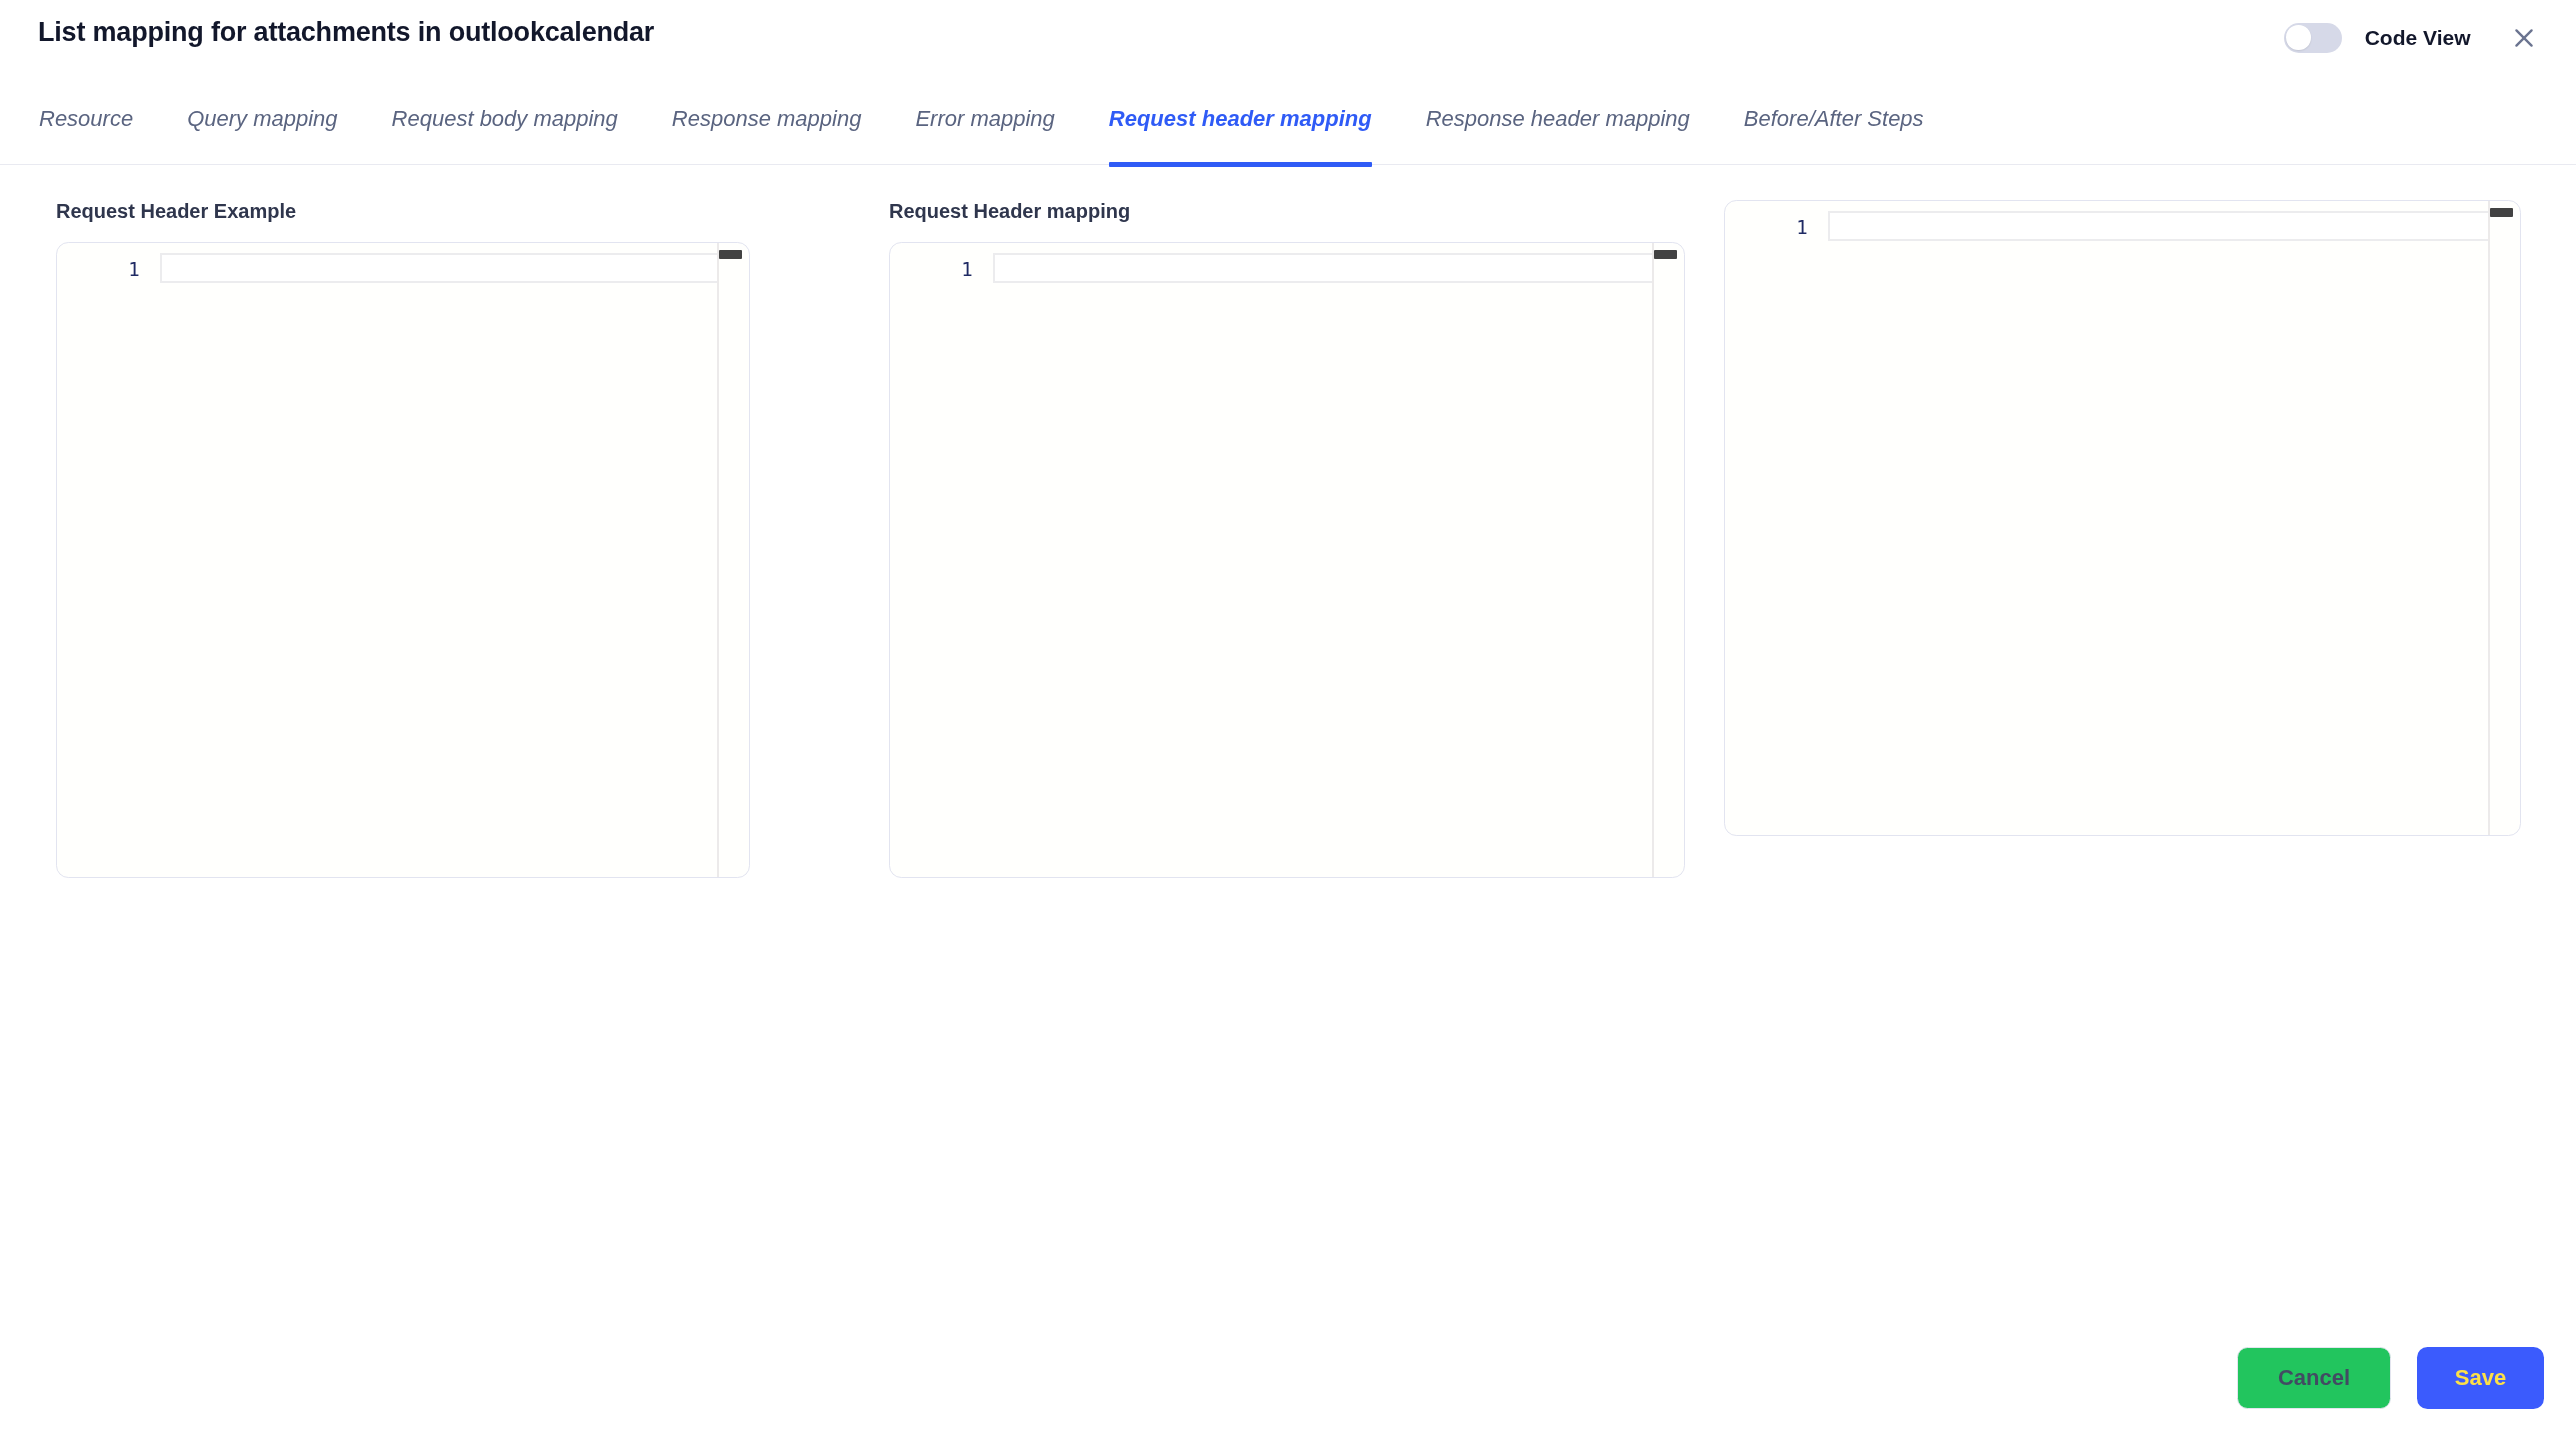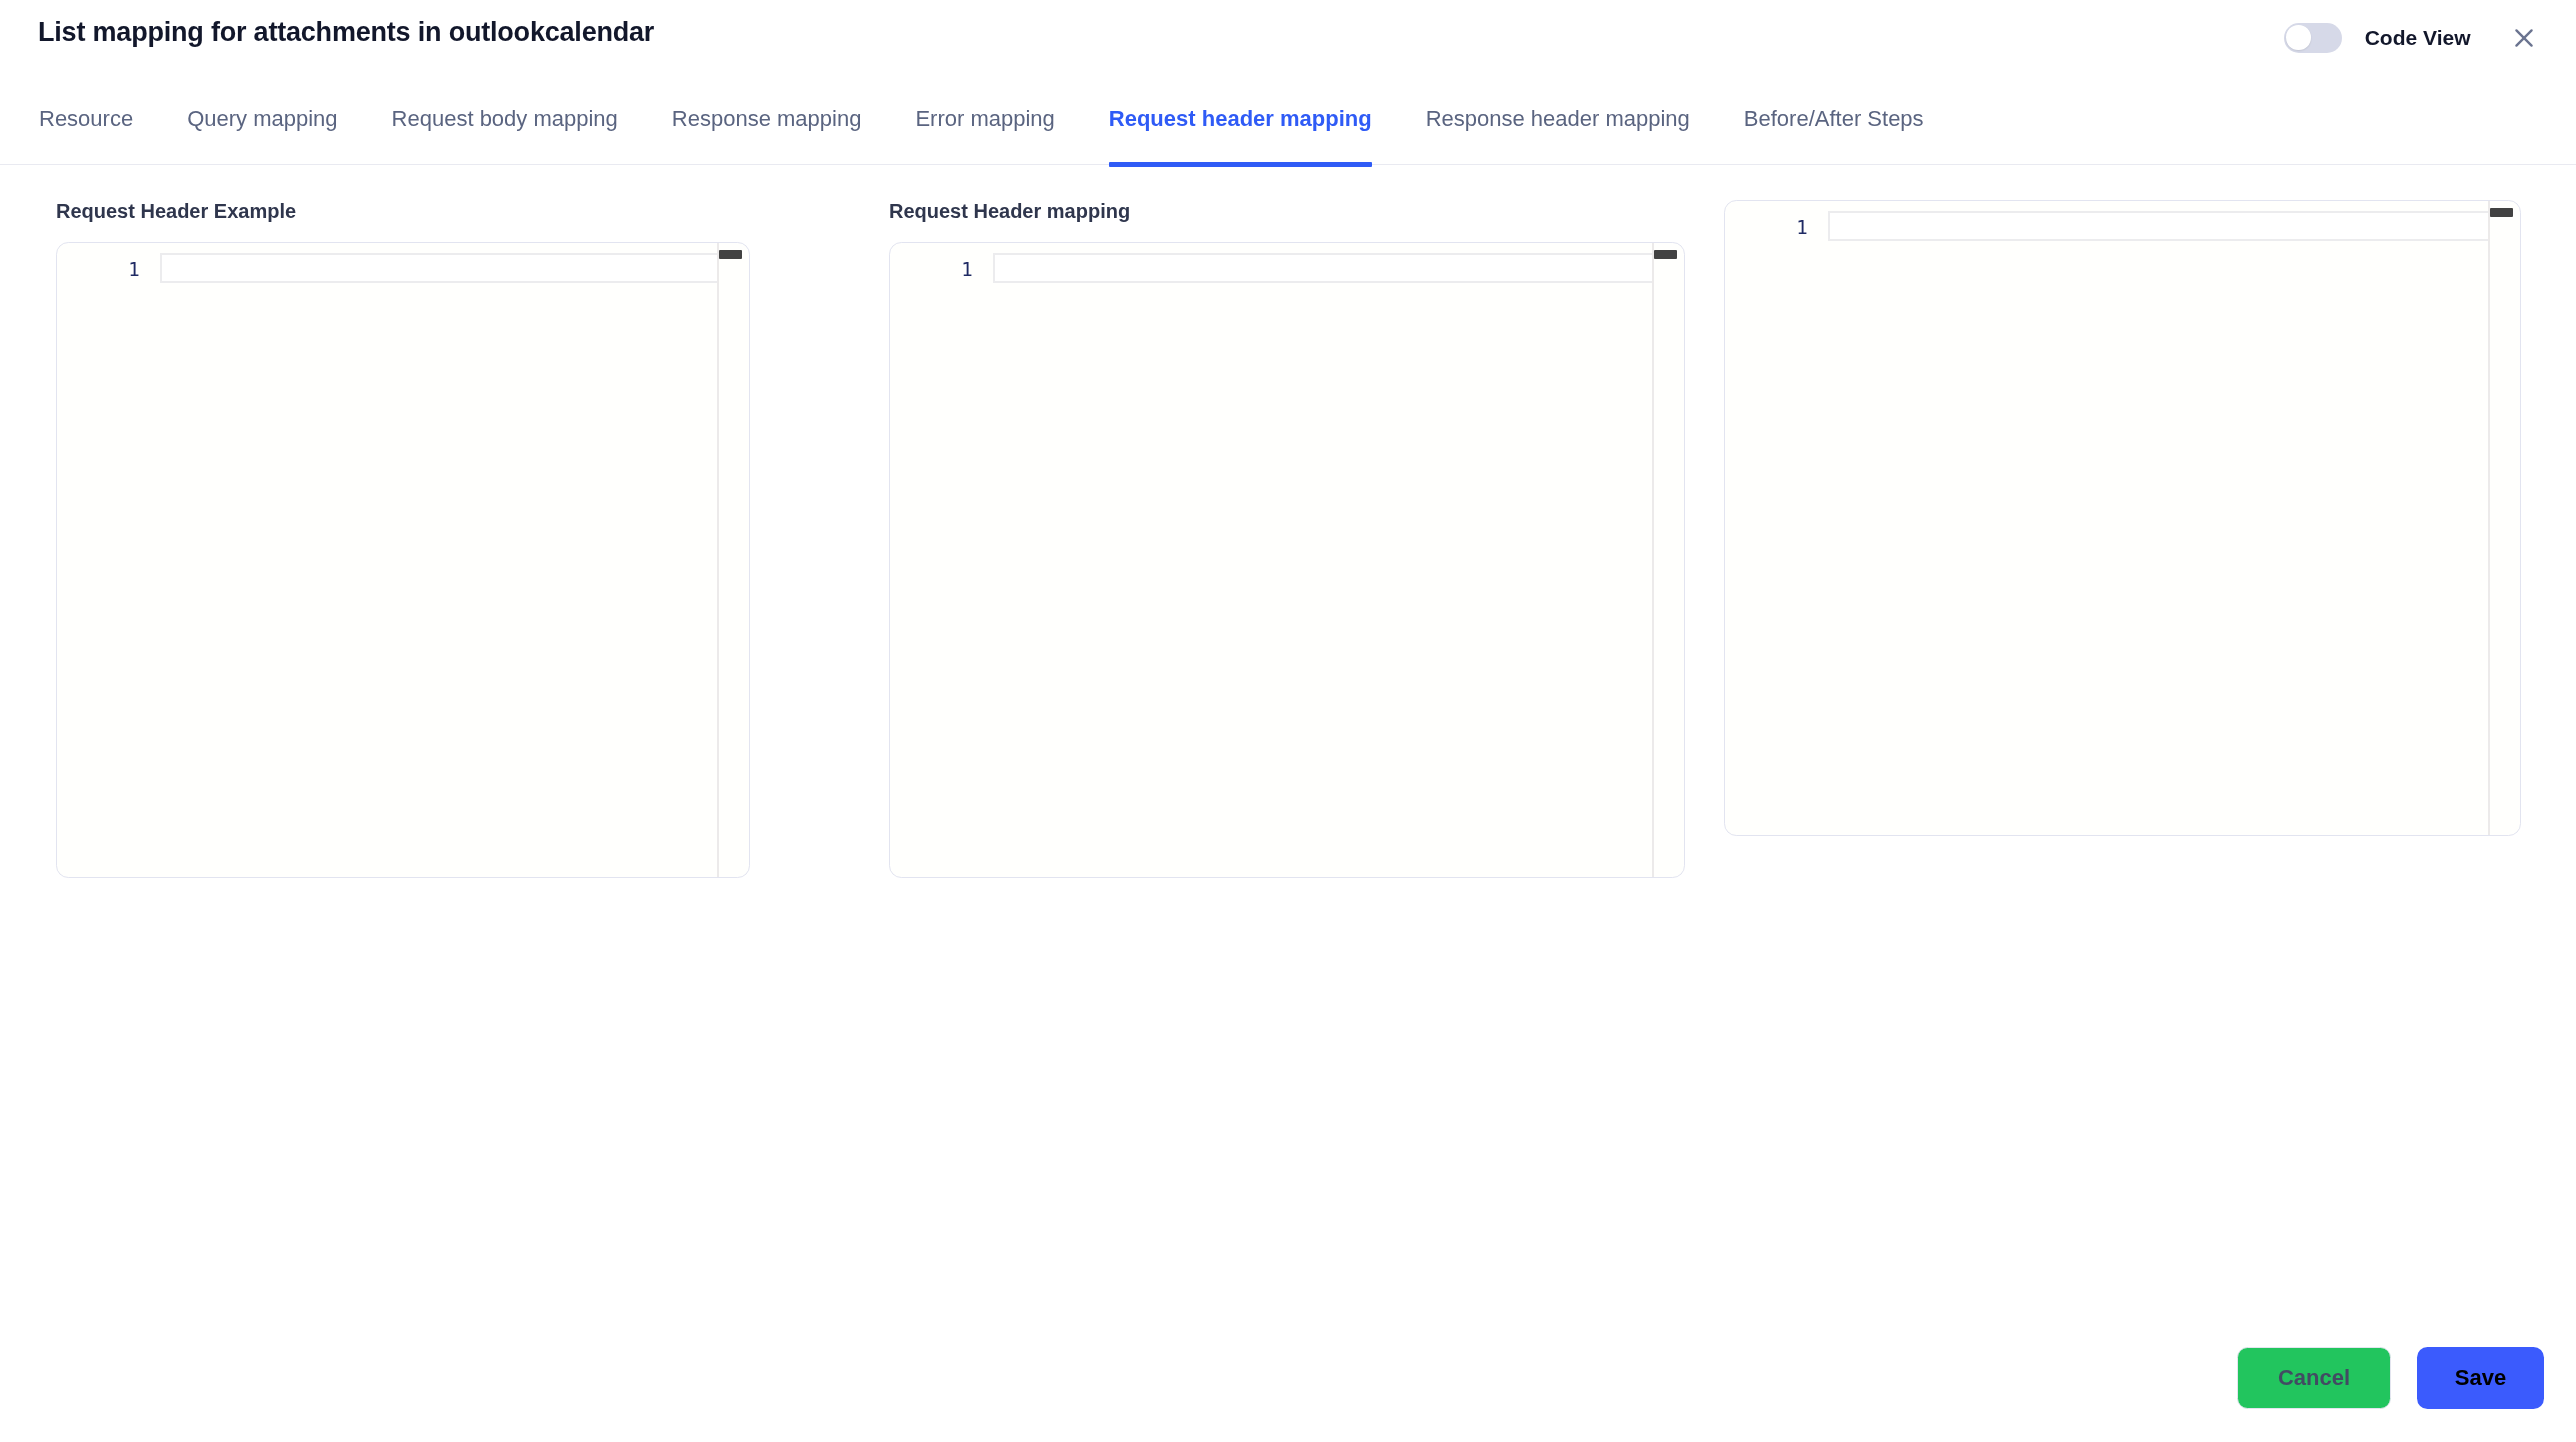--- a/index.html
+++ b/index.html
@@ -89,20 +89,21 @@
     box-sizing: border-box;
   }
   .tabs {
     position: absolute;
     left: 39px;
     top: 0;
     display: flex;
     align-items: flex-end;
     gap: 0;
     height: 73px;
+    font-style: italic;
   }
   .tab {
     font-size: 22px;
     color: #5a6480;
     padding: 14px 0 0 0;
     margin-right: 54px;
     height: 73px;
     box-sizing: border-box;
     cursor: pointer;
     white-space: nowrap;
@@ -262,21 +263,21 @@
     height: 62px;
     background: #22c55e;
     border: 1.8px solid #e3e5ef;
     color: #424b63;
   }
   .btn-save {
     width: 127px;
     height: 62px;
     background: #3b5bfd;
     border: none;
-    color: #000000;
+    color: #fde047;
   }
 </style>
 </head>
 <body>
 
 <div class="modal-header">
   <div class="modal-title">List mapping for attachments in outlookcalendar</div>
 
   <div class="header-right">
     <div class="toggle">

